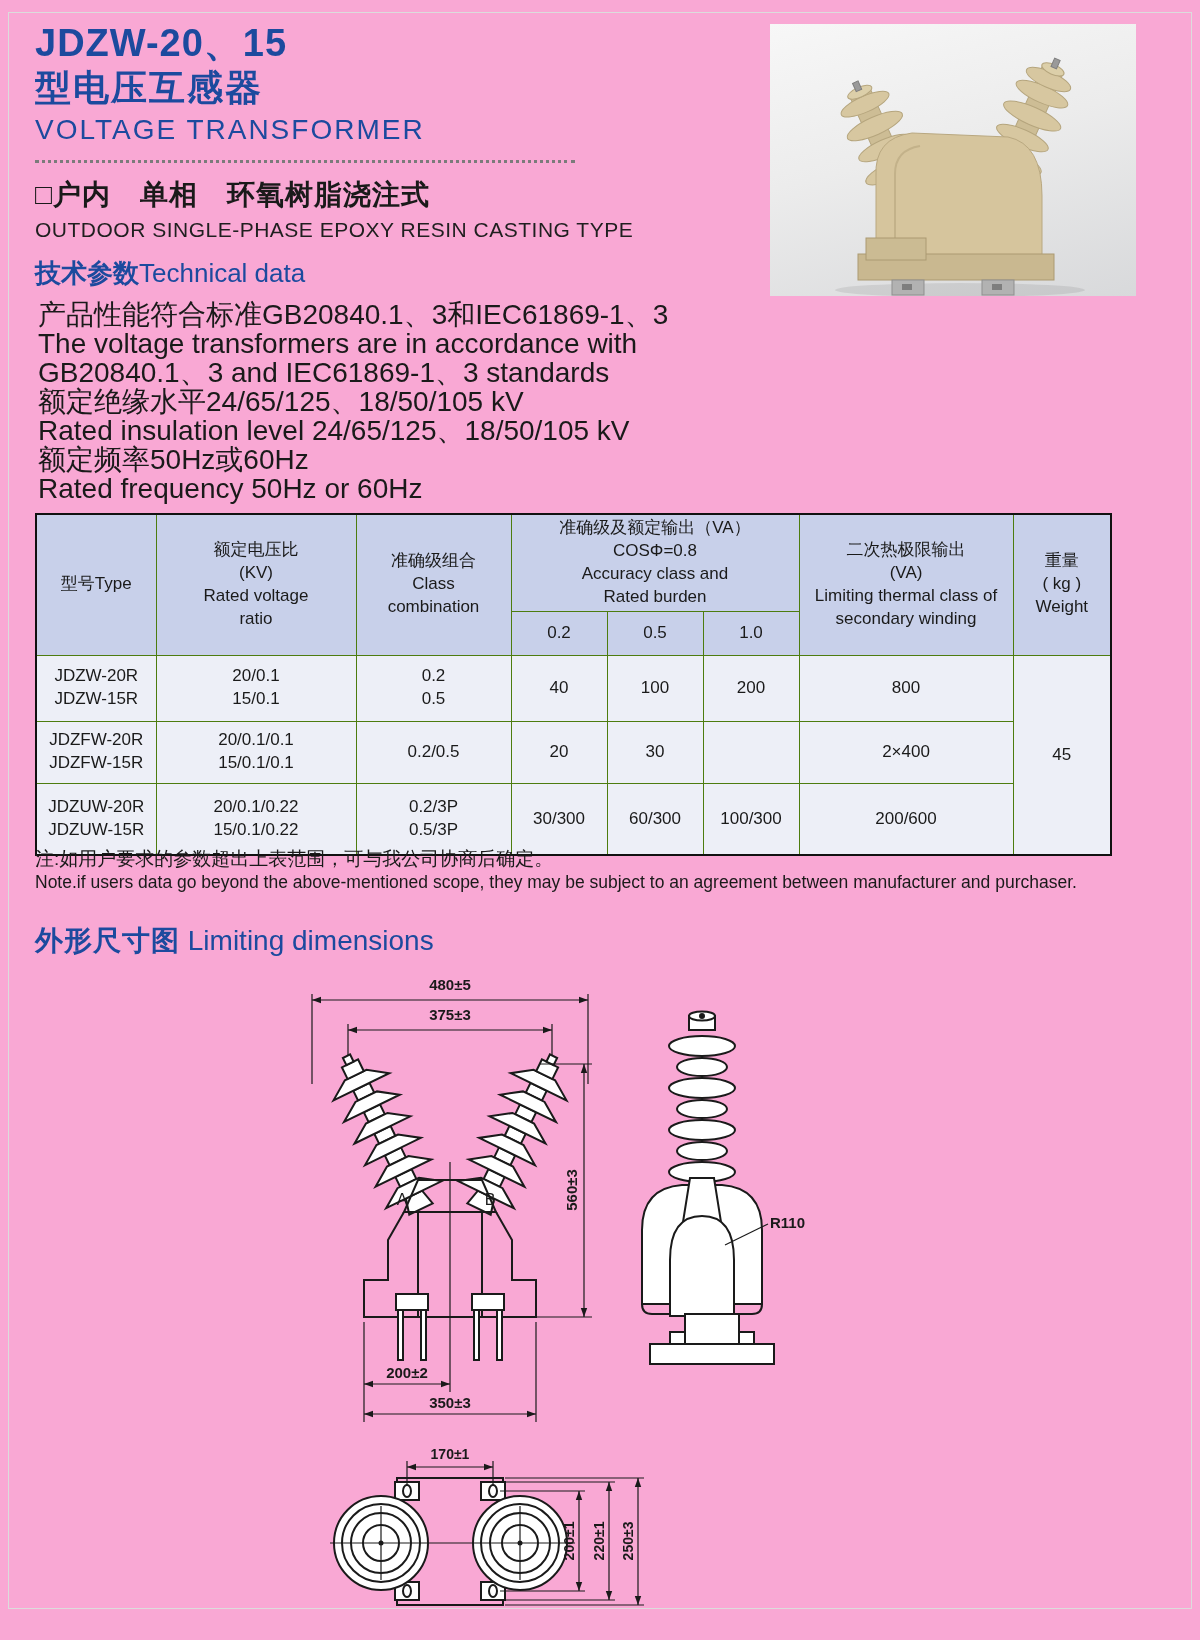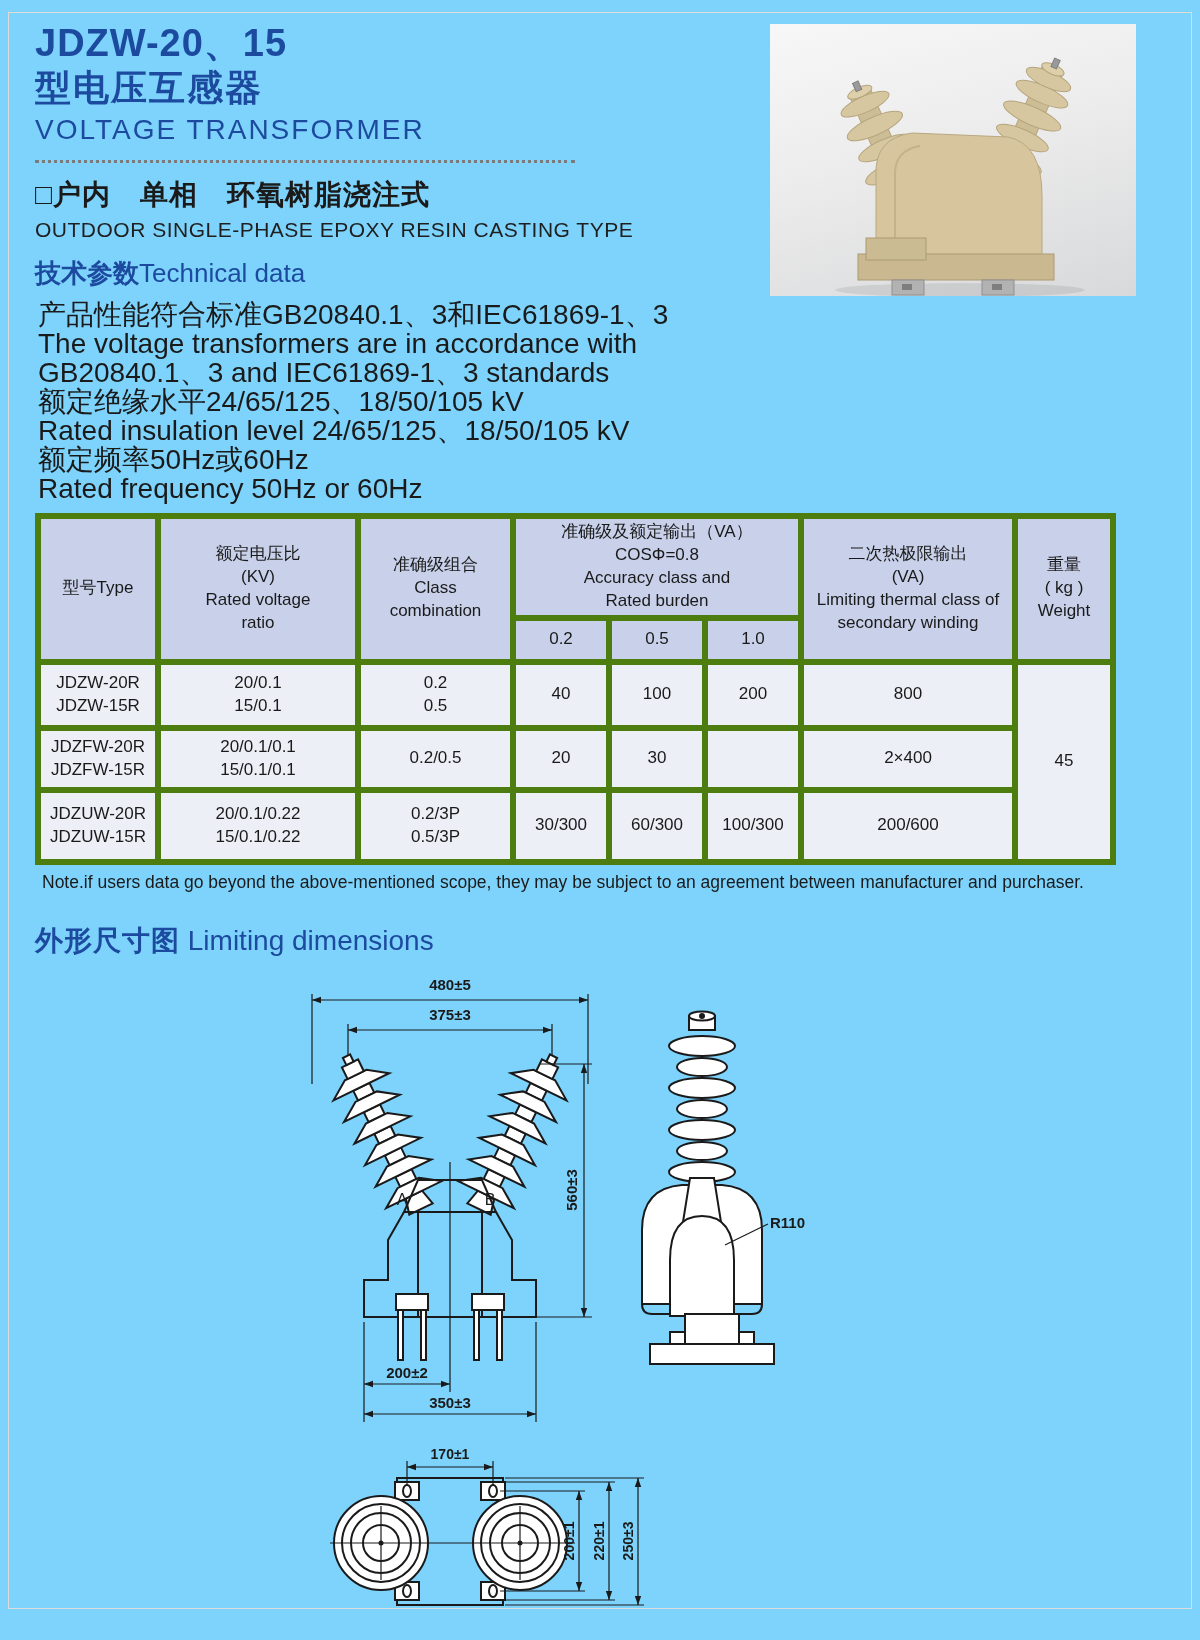--- a/index.html
+++ b/index.html
@@ -1,45 +1,45 @@
 <!DOCTYPE html>
 <html><head>
 <meta charset="utf-8">
 <style>
   html,body{margin:0;padding:0;background:#fff;}
-  #page{position:relative;width:1200px;height:1640px;background:#7dd3fc;
+  #page{position:relative;width:1200px;height:1640px;background:#f9a8d4;
         font-family:"Liberation Sans",sans-serif;color:#1f1f1f;overflow:hidden;}
   .abs{position:absolute;}
   .page-frame{left:8px;top:12px;width:1182px;height:1595px;border:1px solid #dcdcdc;}
   
   .title-model{left:35px;top:18px;font-size:38px;font-weight:bold;color:#1c4a9e;letter-spacing:1px;}
   .title-product{left:35px;top:64px;font-size:36px;font-weight:bold;color:#1c4a9e;letter-spacing:2px;}
   .title-en{left:35px;top:114px;font-size:28px;color:#1c4a9e;letter-spacing:2px;}
   .dotted-sep{left:35px;top:160px;width:540px;height:0;border-top:3px dotted #7b7b7b;}
   .type-zh{left:35px;top:176px;font-size:28px;font-weight:bold;color:#1a1a1a;letter-spacing:1px;}
   .type-en{left:35px;top:218px;font-size:21px;color:#1f1f1f;letter-spacing:.5px;}
   .tech-heading{left:35px;top:256px;font-size:26px;color:#1c4a9e;}
   .tech-heading .zh{font-weight:bold;}
   .tech-lines{left:38px;top:300px;width:660px;font-size:28px;line-height:29px;color:#1a1a1a;}
   
   .photo{left:770px;top:24px;width:366px;height:272px;
          background:linear-gradient(165deg,#f7f7f7 0%,#ececec 45%,#d8d9db 100%);}
   
   .spec-table{left:35px;top:513px;border-collapse:collapse;table-layout:fixed;width:1075px;
               font-size:17px;color:#1a1a1a;}
-  .spec-table th,.spec-table td{border:6px solid #4d7c0f;text-align:center;vertical-align:middle;
+  .spec-table th,.spec-table td{border:1px solid #4d7c0f;text-align:center;vertical-align:middle;
               white-space:pre-line;line-height:1.35;font-weight:normal;padding:2px;}
   .spec-table{border:2px solid #111;}
   .spec-table th{background:#c8d0ea;}
   .spec-table td{background:#edeff7;}
   tr.hr1{height:96px;} tr.hr2{height:44px;}
   tr.br1{height:66px;} tr.br2{height:62px;} tr.br3{height:72px;}
   
   .note-zh{left:35px;top:846px;font-size:19px;color:#1a1a1a;}
-  .note-en{left:42px;top:872px;font-size:17.5px;color:#1a1a1a;}
+  .note-en{left:35px;top:872px;font-size:17.5px;color:#1a1a1a;}
   .dims-heading{left:35px;top:922px;font-size:28px;color:#1c4a9e;}
   .dims-heading .zh{font-weight:bold;letter-spacing:1px;}
   
   svg text{font-family:"Liberation Sans",sans-serif;}
   .dim-text{font-size:15px;font-weight:bold;fill:#1a1a1a;}
   .dim-text-sm{font-size:14px;font-weight:bold;fill:#1a1a1a;}
   .lbl-text{font-size:16px;fill:#1a1a1a;}
   .oline{stroke:#1a1a1a;stroke-width:2;fill:#ffffff;}
   .oline-n{stroke:#1a1a1a;stroke-width:2;fill:none;}
   .dline{stroke:#1a1a1a;stroke-width:1.2;fill:none;}
@@ -186,20 +186,21 @@
       <td>0.2/3P
 0.5/3P</td>
       <td>30/300</td>
       <td>60/300</td>
       <td>100/300</td>
       <td>200/600</td>
     </tr>
   </tbody>
     </table>
 
+  <div class="abs note-zh">注:如用户要求的参数超出上表范围，可与我公司协商后确定。</div>
   <div class="abs note-en">Note.if users data go beyond the above-mentioned scope, they may be subject to an agreement between manufacturer and purchaser.</div>
 
   <div class="abs dims-heading">
     <span class="zh">外形尺寸图</span>
     <span>Limiting dimensions</span>
   </div>
 
   <svg class="abs" style="left:300px;top:972px" width="300" height="480" viewBox="0 0 300 480">
 
     <g>

